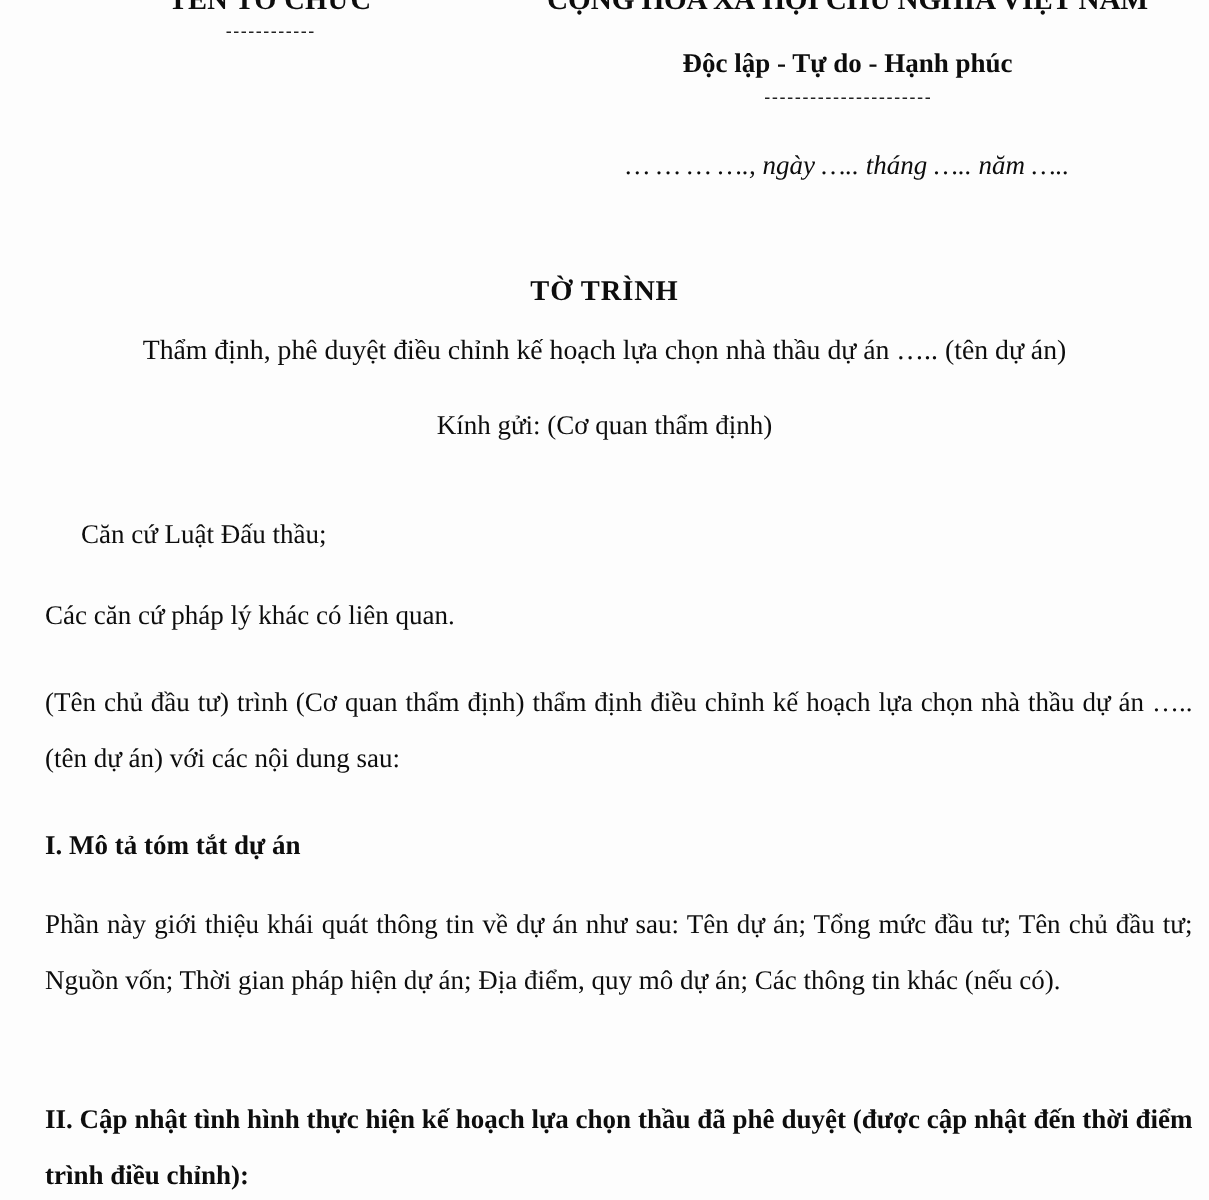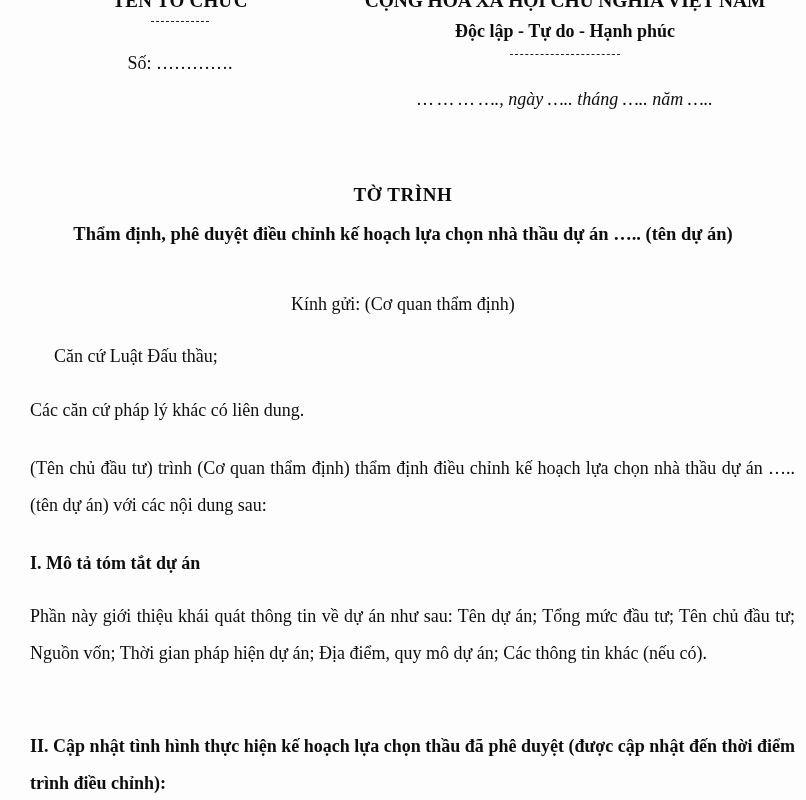--- a/index.html
+++ b/index.html
@@ -61,20 +61,21 @@
     font-size: 19.5px;
     font-weight: bold;
     line-height: 30px;
     letter-spacing: -0.1px;
     white-space: nowrap;
   }
   .motto {
     font-size: 18px;
     font-weight: bold;
     line-height: 30px;
+    margin-top: 11px;
     white-space: nowrap;
   }
 
   .rule-short {
     margin: 5px auto 0 auto;
     width: 58px;
     border-top: 1.6px dashed #222;
     height: 0;
   }
   .rule-long {
@@ -111,26 +112,26 @@
     line-height: 26px;
     margin-top: 16px;
   }
   .doc-subtitle {
     position: absolute;
     top: 220px;
     left: 30px;
     width: 746px;
     text-align: center;
     font-size: 18.5px;
-    font-weight: bold;
+    font-weight: normal;
     line-height: 28px;
   }
   .recipient {
     position: absolute;
-    top: 291px;
+    top: 270px;
     left: 0;
     width: 806px;
     text-align: center;
     font-size: 18px;
     line-height: 26px;
   }
 
   
   .body-block {
     position: absolute;
@@ -163,41 +164,40 @@
 </head>
 <body>
 
 <div class="page">
 
   <div class="doc-header">
 
     <div class="hdr-col-left">
       <div class="org-name">TÊN TỔ CHỨC</div>
       <div class="rule-short"></div>
-      <div class="so-line">Số: ………….</div>
     </div>
 
     <div class="hdr-col-right">
       <div class="nation-name">CỘNG HÒA XÃ HỘI CHỦ NGHĨA VIỆT NAM</div>
       <div class="motto">Độc lập - Tự do - Hạnh phúc</div>
       <div class="rule-long"></div>
       <div class="date-line">… … … …., ngày ….. tháng ….. năm …..</div>
     </div>
 
   </div>
 
   <div class="doc-title">TỜ TRÌNH</div>
 
   <div class="doc-subtitle">Thẩm định, phê duyệt điều chỉnh kế hoạch lựa chọn nhà thầu dự án ….. (tên dự án)</div>
 
   <div class="recipient">Kính gửi: (Cơ quan thẩm định)</div>
 
   <div class="body-block para nojust p-canc">Căn cứ Luật Đấu thầu;</div>
 
-  <div class="body-block para nojust p-legal">Các căn cứ pháp lý khác có liên dung.</div>
+  <div class="body-block para nojust p-legal">Các căn cứ pháp lý khác có liên quan.</div>
 
   <div class="body-block heading nojust h-sec1">I. Mô tả tóm tắt dự án</div>
 
   <div class="body-block para p-intro">(Tên chủ đầu tư) trình (Cơ quan thẩm định) thẩm định điều chỉnh kế hoạch lựa chọn nhà thầu dự án ….. (tên dự án) với các nội dung sau:</div>
 
   <div class="body-block para p-sec1">Phần này giới thiệu khái quát thông tin về dự án như sau: Tên dự án; Tổng mức đầu tư; Tên chủ đầu tư; Nguồn vốn; Thời gian pháp hiện dự án; Địa điểm, quy mô dự án; Các thông tin khác (nếu có).</div>
 
   <div class="body-block heading h-sec2">II. Cập nhật tình hình thực hiện kế hoạch lựa chọn thầu đã phê duyệt (được cập nhật đến thời điểm trình điều chỉnh):</div>
 
 </div>

